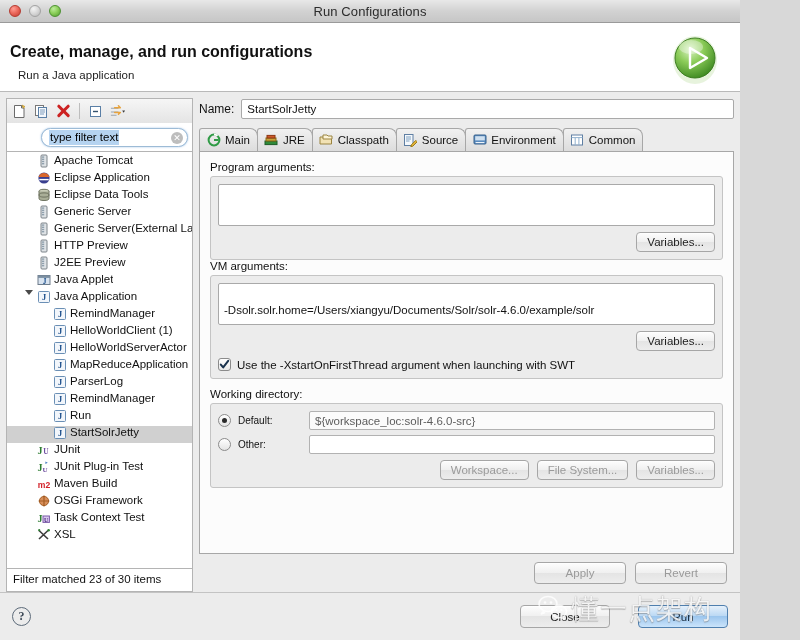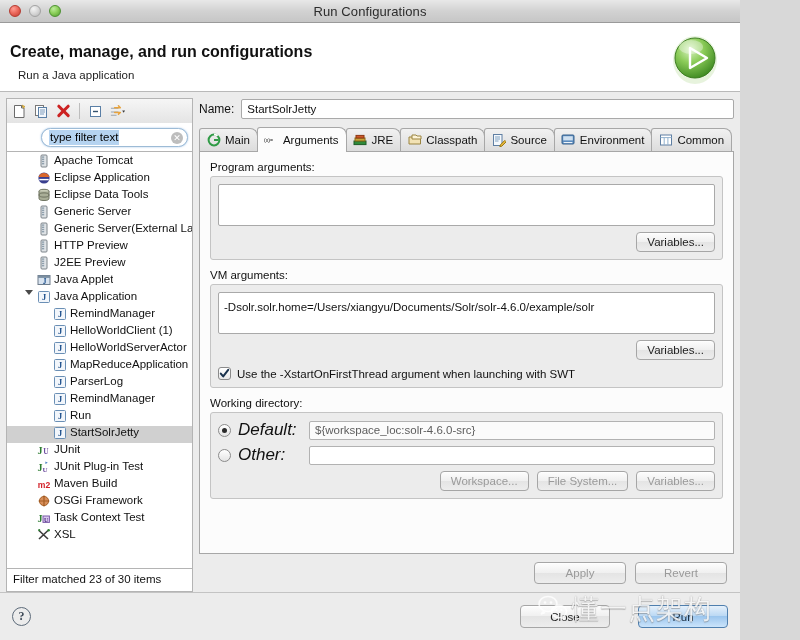--- a/index.html
+++ b/index.html
@@ -227,21 +227,21 @@
   .group {
     background: #ececec;
     border: 1px solid #c4c4c4;
     border-radius: 3px;
     padding: 7px;
   }
   .txtarea {
     background: #fff;
     border: 1px solid #a9a9a9;
     border-radius: 2px;
-    padding: 8px 5px;
+    padding: 20px 5px;
     font-size: 11.5px;
     color: #111;
     overflow: hidden;
     white-space: pre-wrap;
   }
   .btn-row { display: flex; justify-content: flex-end; margin-top: 6px; gap: 8px; }
   .btn {
     height: 20px;
     min-width: 74px;
     padding: 0 10px;
@@ -265,21 +265,21 @@
 
   .radio-line { display: flex; align-items: center; gap: 7px; margin-bottom: 5px; }
   .radio {
     width: 13px; height: 13px; border-radius: 50%;
     border: 1px solid #8b8b8b;
     background: linear-gradient(to bottom,#ffffff,#e4e4e4);
     display: inline-flex; align-items: center; justify-content: center;
     flex: 0 0 13px;
   }
   .radio .dot { width: 5px; height: 5px; border-radius: 50%; background: #2a2a2a; }
-  .radio-label { width: 64px; font-size: 17px; color: #111; font-style: italic; }
+  .radio-label { width: 64px; font-size: 10px; color: #111; }
   .wd-field {
     flex: 1 1 auto; height: 19px;
     background: #fff; border: 1px solid #b2b2b2; border-radius: 2px;
     display: flex; align-items: center; padding: 0 5px;
     font-size: 11.5px;
   }
   .wd-field.readonly { color: #5d5d5d; background: #fbfbfb; }
 
   
   #apply-row {
@@ -687,28 +687,20 @@
           <div class="tab">
             <span class="tab-ico">
               <svg width="14" height="14" viewBox="0 0 14 14">
                 <circle cx="7" cy="7" r="5.4" fill="none" stroke="#2f9b45" stroke-width="2"></circle>
                 <path d="M7 7 h4.6" stroke="#2f9b45" stroke-width="2"></path>
                 <path d="M10.6 2.8 a5.4 5.4 0 0 0 -3.6 -1.3" stroke="#ffffff" stroke-width="2" fill="none"></path>
               </svg>
             </span>
             <span>Main</span>
           </div>
-          <div class="tab active">
-            <span class="tab-ico">
-              <svg width="22" height="14" viewBox="0 0 22 14">
-                <text x="0" y="9.4" font-size="7.6" fill="#111" font-family="Liberation Sans, sans-serif">(x)=</text>
-              </svg>
-            </span>
-            <span>Arguments</span>
-          </div>
           <div class="tab">
             <span class="tab-ico">
               <svg width="14" height="14" viewBox="0 0 14 14">
                 <rect x="1" y="8" width="12" height="3.6" fill="#2f8a3a" stroke="#1d5c26"></rect>
                 <rect x="2" y="5" width="10" height="3" fill="#c8a33a" stroke="#8a6d17"></rect>
                 <rect x="3" y="2.4" width="8" height="2.6" fill="#cf5a2a" stroke="#8c3713"></rect>
               </svg>
             </span>
             <span>JRE</span>
           </div>
@@ -755,21 +747,21 @@
       <div id="tabpane">
 
         <div class="section-label">Program arguments:</div>
         <div class="group">
           <div class="txtarea" style="height:42px;"></div>
           <div class="btn-row">
             <div class="btn">Variables...</div>
           </div>
         </div>
 
-        <div class="section-label" style="margin-top:9px;">VM arguments:</div>
+        <div class="section-label" style="">VM arguments:</div>
         <div class="group">
           <div class="txtarea" style="height:42px;">-Dsolr.solr.home=/Users/xiangyu/Documents/Solr/solr-4.6.0/example/solr</div>
           <div class="btn-row">
             <div class="btn">Variables...</div>
           </div>
           <div class="checkrow">
             <span class="checkbox">
               <svg width="11" height="11" viewBox="0 0 11 11">
                   <path d="M1.8 5.6 L4.2 8.4 L9.2 1.9" stroke="#19324d" stroke-width="2" fill="none" stroke-linecap="round" stroke-linejoin="round"></path>
                 </svg>

